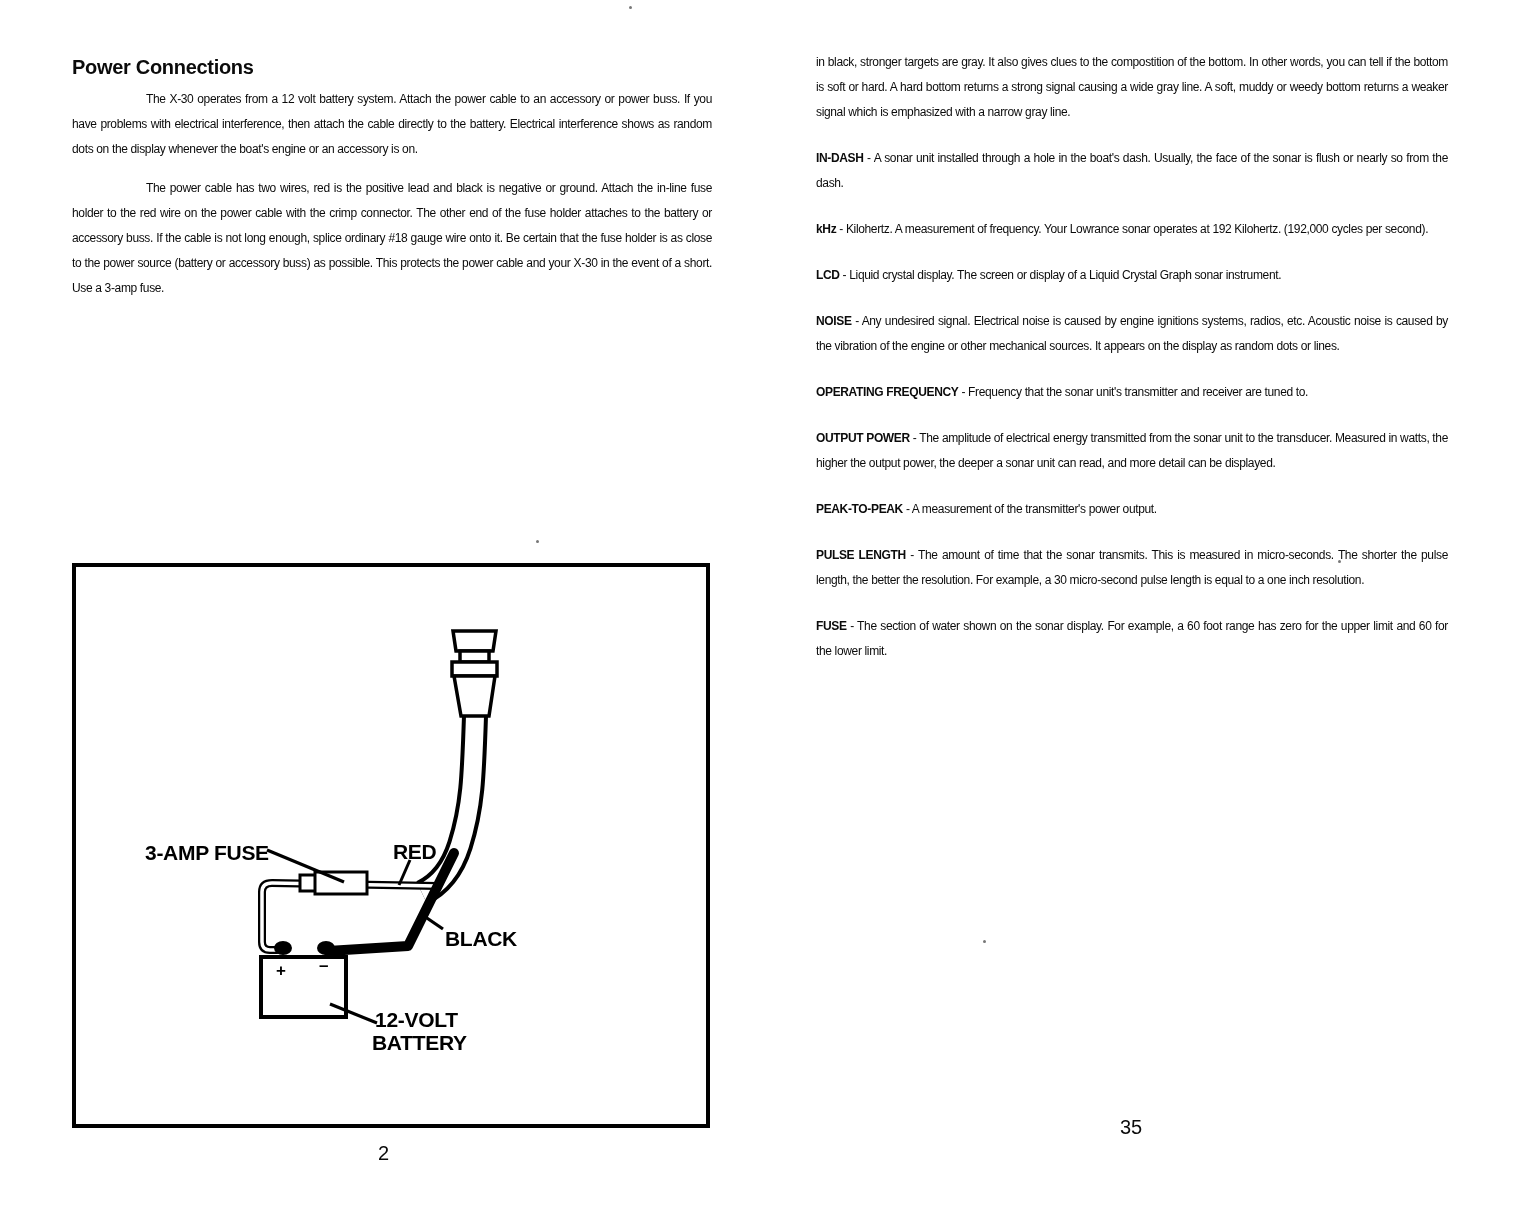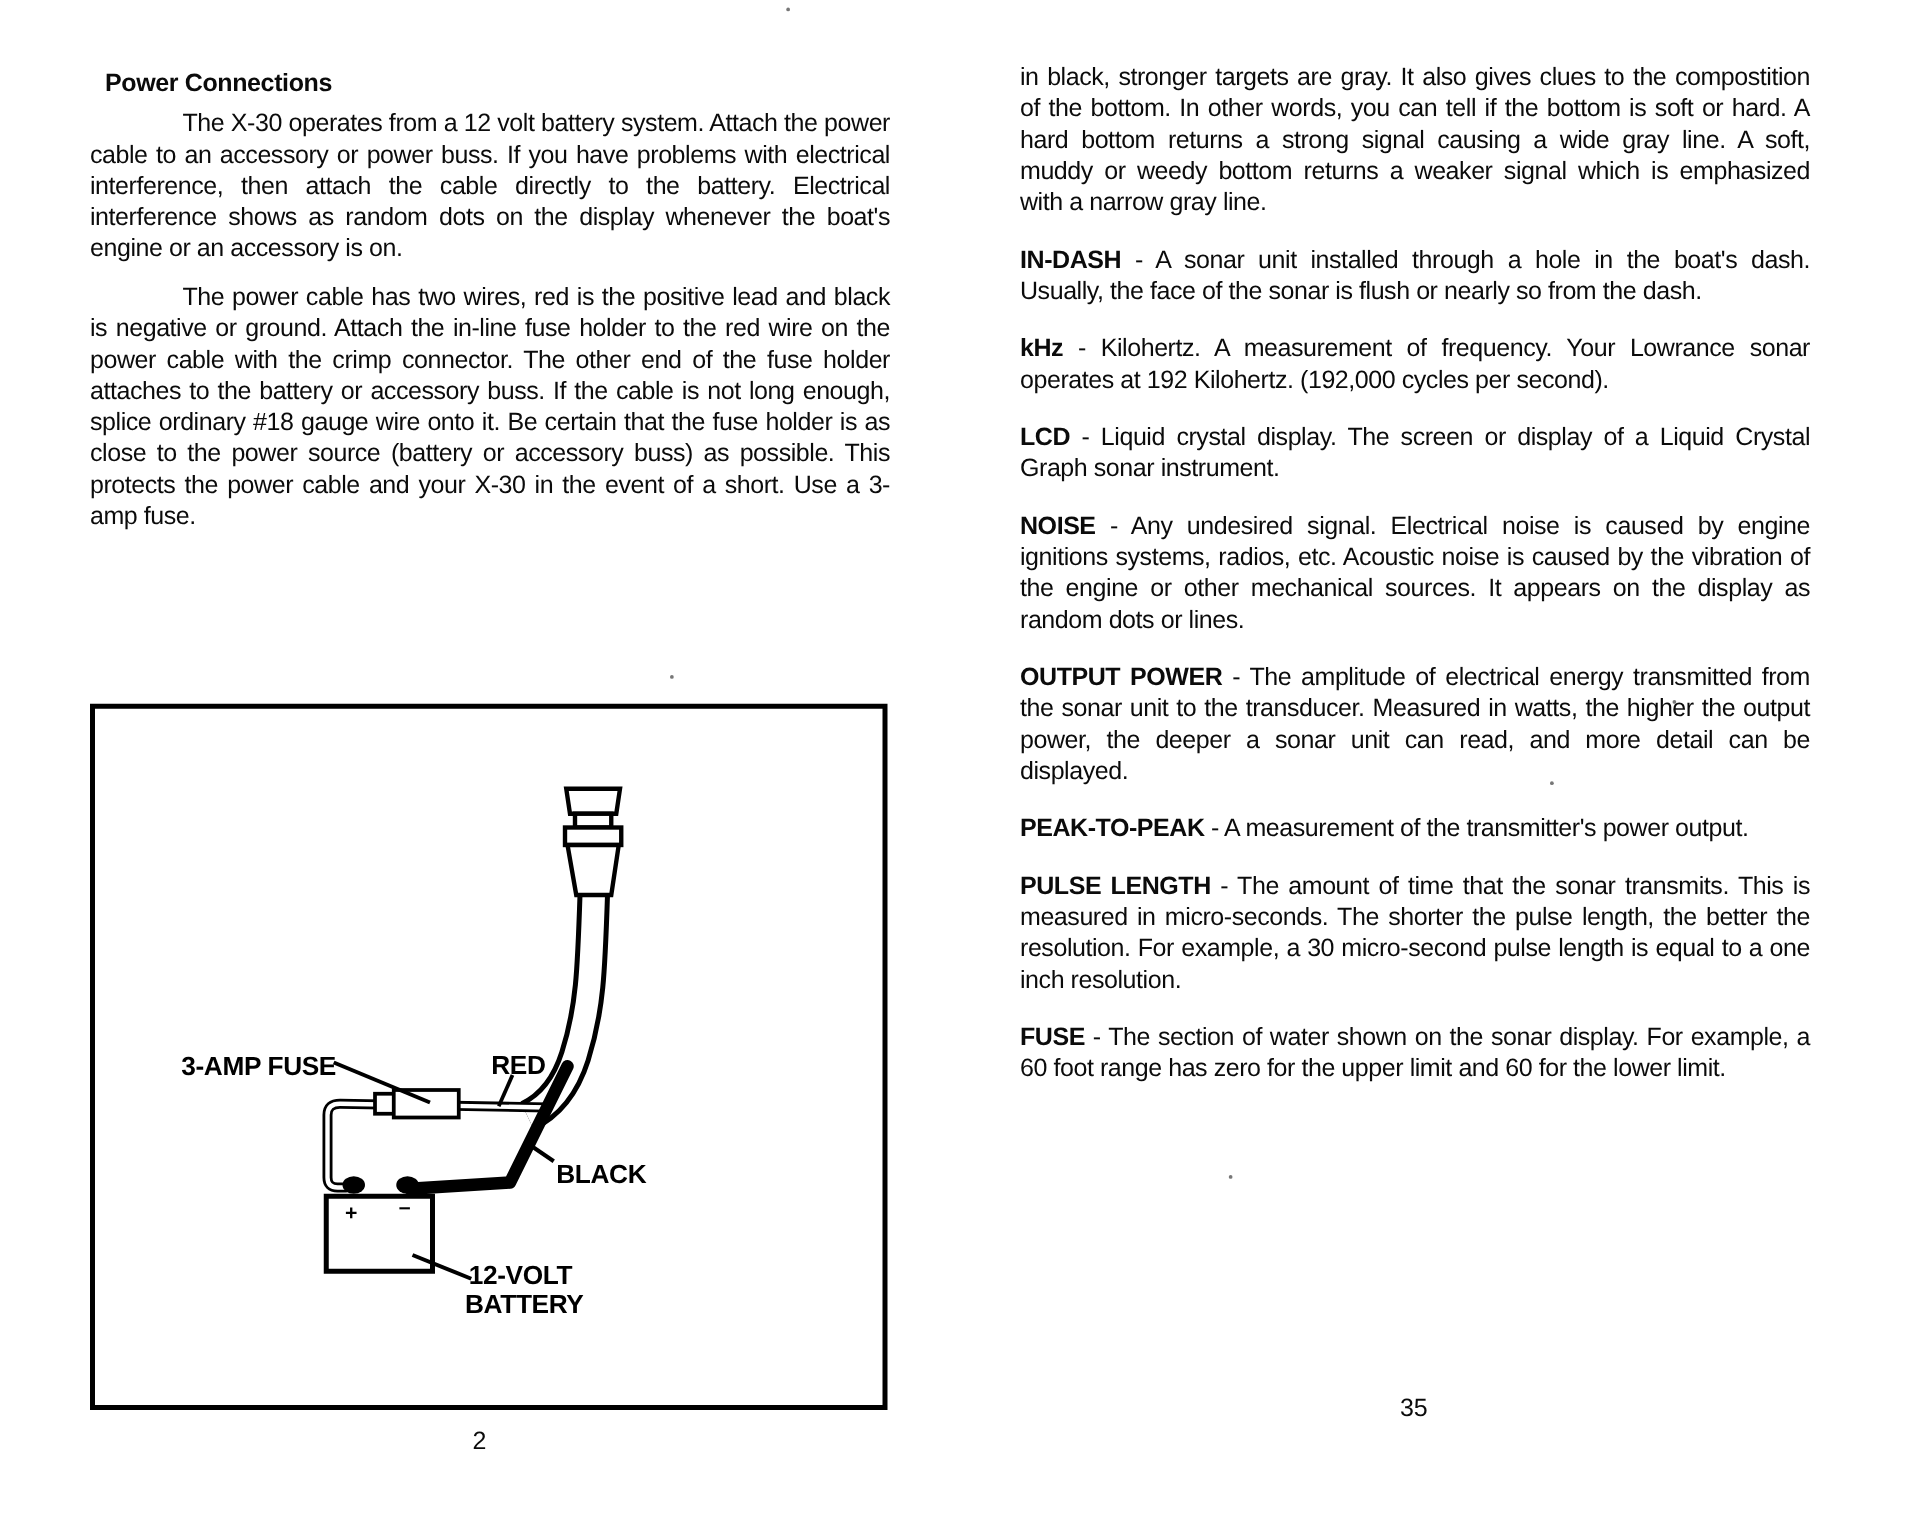--- a/index.html
+++ b/index.html
@@ -2,30 +2,30 @@
 <html><head>
 <meta charset="utf-8">
 <style>
   html,body{margin:0;padding:0;}
   body{
     width:1532px;height:1222px;position:relative;background:#ffffff;
     font-family:"Liberation Sans", sans-serif;color:#0b0b0b;overflow:hidden;
   }
   .col{position:absolute;}
   .col p{
-    font-size:20px;line-height:25px;letter-spacing:-0.35px;
+    font-size:12px;line-height:25px;letter-spacing:-0.35px;
     text-align:justify;margin:0 0 14px 0;
   }
   .col-left{left:72px;top:56px;width:640px;}
   .col-left p{text-indent:74px;margin-bottom:14px;}
   .col-right{left:816px;top:50px;width:632px;}
   .col-right p{margin-bottom:21px;}
   .sec-title{
     font-size:20px;font-weight:bold;letter-spacing:-0.3px;
-    margin:0 0 8px 12px;
+    margin:0 0 8px 0;
   }
   .term{font-weight:bold;}
   .figure-box{
     position:absolute;left:72px;top:563px;width:638px;height:565px;
     border:4px solid #000;box-sizing:border-box;background:#fff;
   }
   .pagenum{
     position:absolute;font-size:20px;letter-spacing:-0.2px;color:#0b0b0b;
   }
   .pagenum-left{left:378px;top:1142px;}
@@ -86,20 +86,21 @@
 
 <div class="pagenum pagenum-left">2</div>
 
 <div class="col col-right">
   <p>in black, stronger targets are gray. It also gives clues to the compostition of the bottom. In other words, you can tell if the bottom is soft or hard. A hard bottom returns a strong signal causing a wide gray line. A soft, muddy or weedy bottom returns a weaker signal which is emphasized with a narrow gray line.</p>
 
   <p><span class="term">IN-DASH</span><span> - A sonar unit installed through a hole in the boat's dash. Usually, the face of the sonar is flush or nearly so from the dash.</span></p>
   <p><span class="term">kHz</span><span> - Kilohertz. A measurement of frequency. Your Lowrance sonar operates at 192 Kilohertz. (192,000 cycles per second).</span></p>
   <p><span class="term">LCD</span><span> - Liquid crystal display. The screen or display of a Liquid Crystal Graph sonar instrument.</span></p>
   <p><span class="term">NOISE</span><span> - Any undesired signal. Electrical noise is caused by engine ignitions systems, radios, etc. Acoustic noise is caused by the vibration of the engine or other mechanical sources. It appears on the display as random dots or lines.</span></p>
+  <p><span class="term">OPERATING FREQUENCY</span><span> - Frequency that the sonar unit's transmitter and receiver are tuned to.</span></p>
   <p><span class="term">OUTPUT POWER</span><span> - The amplitude of electrical energy transmitted from the sonar unit to the transducer. Measured in watts, the higher the output power, the deeper a sonar unit can read, and more detail can be displayed.</span></p>
   <p><span class="term">PEAK-TO-PEAK</span><span> - A measurement of the transmitter's power output.</span></p>
   <p><span class="term">PULSE LENGTH</span><span> - The amount of time that the sonar transmits. This is measured in micro-seconds. The shorter the pulse length, the better the resolution. For example, a 30 micro-second pulse length is equal to a one inch resolution.</span></p>
   <p><span class="term">FUSE</span><span> - The section of water shown on the sonar display. For example, a 60 foot range has zero for the upper limit and 60 for the lower limit.</span></p>
 </div>
 
 <div class="pagenum pagenum-right">35</div>
 
 <div class="speck" style="left:629px;top:6px;width:3px;height:3px;"></div>
 <div class="speck" style="left:536px;top:540px;width:3px;height:3px;"></div>

